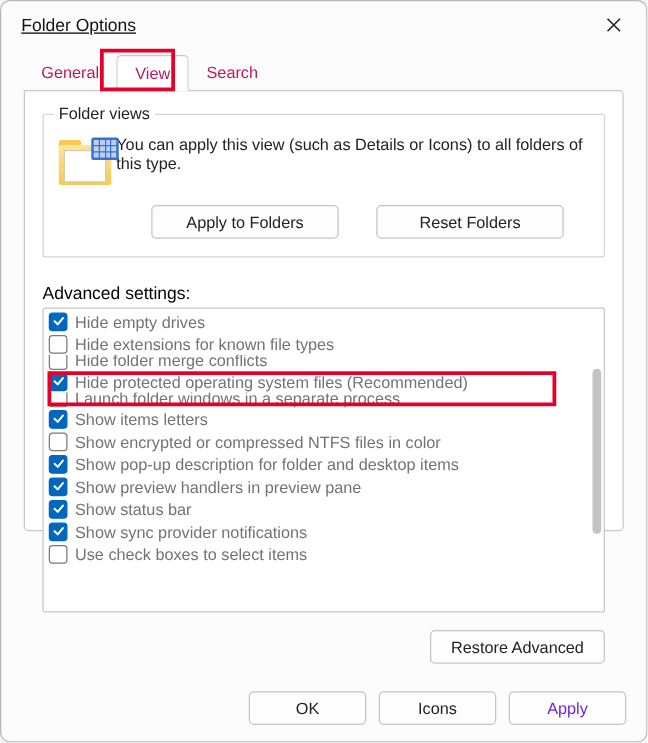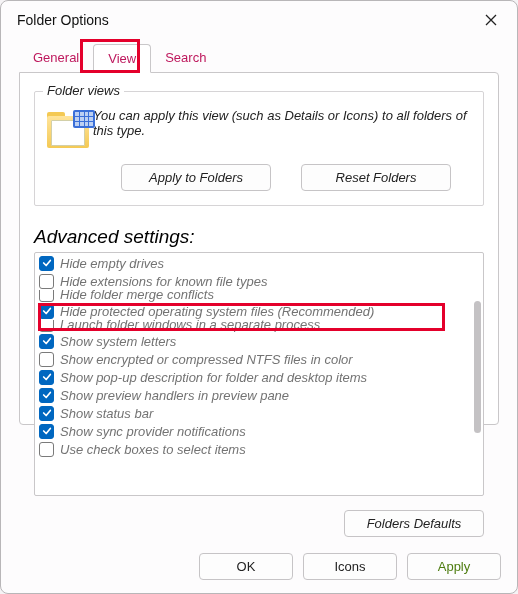--- a/index.html
+++ b/index.html
@@ -19,20 +19,21 @@
     background: #fdfcfd;
     border: 1px solid #b8b6b8;
     border-radius: 8px;
     position: relative;
   }
   .titlebar {
     display: flex;
     align-items: center;
     height: 38px;
     padding: 0 10px 0 16px;
+    text-decoration: underline;
   }
   .title {
     flex: 1;
     font-size: 14px;
     color: #111;
   }
   .close-btn {
     width: 32px;
     height: 28px;
     display: flex;
@@ -81,21 +82,20 @@
     border: 1px solid #c9c7c9;
     border-top-left-radius: 0;
     border-top-right-radius: 4px;
     border-bottom-left-radius: 4px;
     border-bottom-right-radius: 4px;
     background: #fff;
     position: relative;
     top: 0px;
     height: 353px;
     padding: 10px 14px 10px 14px;
-    font-style: italic;
   }
 
   .groupbox {
     border: 1px solid #d6d4d6;
     border-radius: 2px;
     position: relative;
     padding: 16px 12px 14px 12px;
     margin-top: 8px;
   }
   .groupbox .legend {
@@ -168,26 +168,26 @@
     background: #fdfdfd;
     border: 1px solid #c6c4c6;
     border-radius: 4px;
     padding: 5px 0;
     font-size: 13px;
     text-align: center;
     cursor: pointer;
     color: #222;
   }
   .btn.wide { width: 150px; margin-left: 16px; }
-  .btn.disabled { color: #4d7c0f; }
+  .btn.disabled { color: #6d28d9; }
 
   .adv-label {
     margin-top: 20px;
     margin-bottom: 4px;
-    font-size: 19px;
+    font-size: 14px;
   }
   .listbox {
     border: 1px solid #c9c7c9;
     border-radius: 2px;
     height: 244px;
     overflow: hidden;
     position: relative;
     background: #fff;
   }
   .list-inner {
@@ -352,21 +352,21 @@
           <div class="row cut-bot">
             <div class="cb"></div>
             <span class="lbl">Launch folder windows in a separate process</span>
           </div>
           <div class="row">
             <div class="cb checked">
               <svg viewBox="0 0 12 12">
                 <path d="M2 6 L5 9 L10 3" stroke="#fff" stroke-width="2" fill="none" stroke-linecap="round" stroke-linejoin="round"></path>
               </svg>
             </div>
-            <span class="lbl">Show system letters</span>
+            <span class="lbl">Show items letters</span>
           </div>
           <div class="row">
             <div class="cb"></div>
             <span class="lbl">Show encrypted or compressed NTFS files in color</span>
           </div>
           <div class="row">
             <div class="cb checked">
               <svg viewBox="0 0 12 12">
                 <path d="M2 6 L5 9 L10 3" stroke="#fff" stroke-width="2" fill="none" stroke-linecap="round" stroke-linejoin="round"></path>
               </svg>
@@ -402,21 +402,21 @@
             <span class="lbl">Use check boxes to select items</span>
           </div>
         </div>
       <div class="scrollbar-track">
         <div class="scrollbar-thumb"></div>
       </div>
       <div class="highlight-red-row"></div>
     </div>
 
     <div class="restore-row">
-      <div class="btn" style="width:140px">Folders Defaults</div>
+      <div class="btn" style="width:140px">Restore Advanced</div>
     </div>
 
   </div>
 
   <div class="footer">
     <div class="btn std">OK</div>
     <div class="btn std">Icons</div>
     <div class="btn std disabled">Apply</div>
   </div>
 

